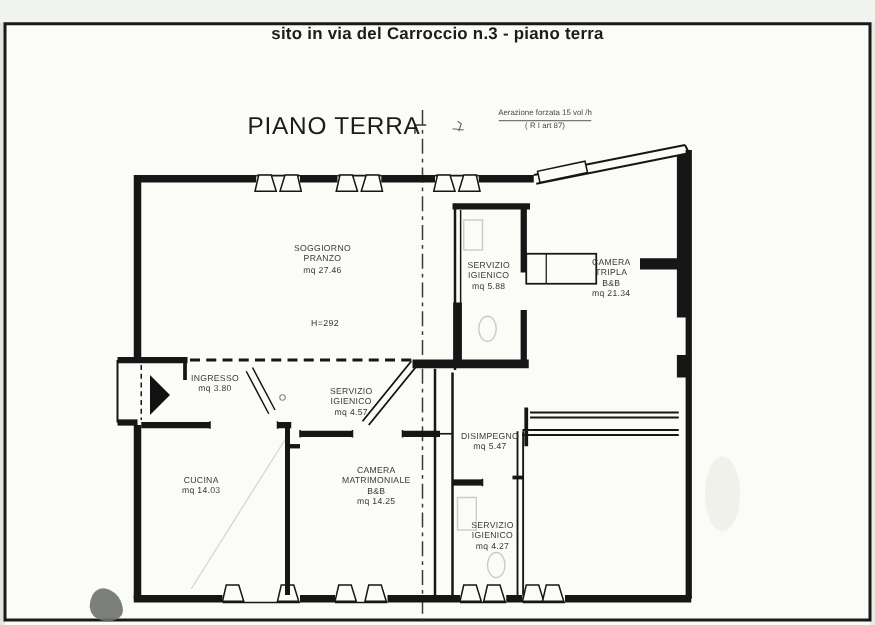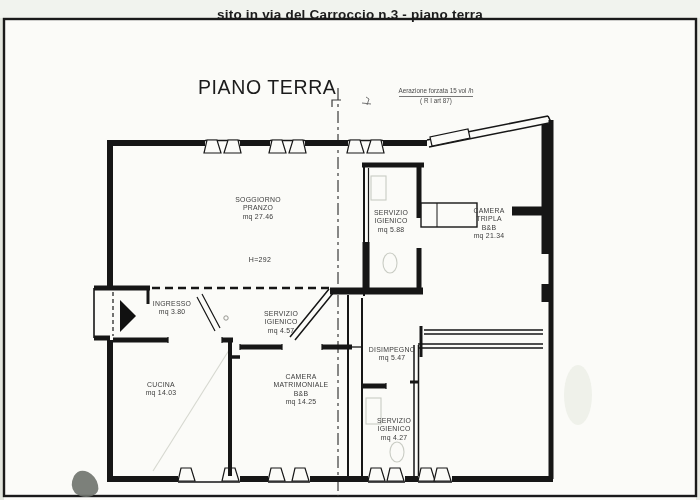--- a/index.html
+++ b/index.html
@@ -3,25 +3,25 @@
 <meta charset="utf-8">
 <style>
   html,body{margin:0;padding:0;}
   body{
     width:700px;height:500px;position:relative;overflow:hidden;
     background:#fbfbf8;
     font-family:"Liberation Sans", sans-serif;
   }
   .layer{position:absolute;left:0;top:0;}
   #title{
-    position:absolute;top:7px;left:0;right:0;text-align:center;
+    position:absolute;top:19px;left:0;right:0;text-align:center;
     font-size:13.5px;font-weight:bold;color:#1c1c1c;letter-spacing:.2px;
   }
   #plan-label{
-    position:absolute;left:198px;top:76px;
+    position:absolute;left:198px;top:90px;
     font-size:19.5px;color:#1b1b1b;letter-spacing:.6px;
   }
   #vent-note{
     position:absolute;left:388px;top:87px;width:96px;text-align:center;
     font-size:6.3px;line-height:8px;color:#4a4a4a;
   }
   #vent-note .l1{border-bottom:1px solid #777;padding-bottom:1px;display:inline-block;}
   #height-note{
     position:absolute;left:230px;top:256px;width:60px;text-align:center;
     font-size:7px;color:#343434;letter-spacing:.3px;

